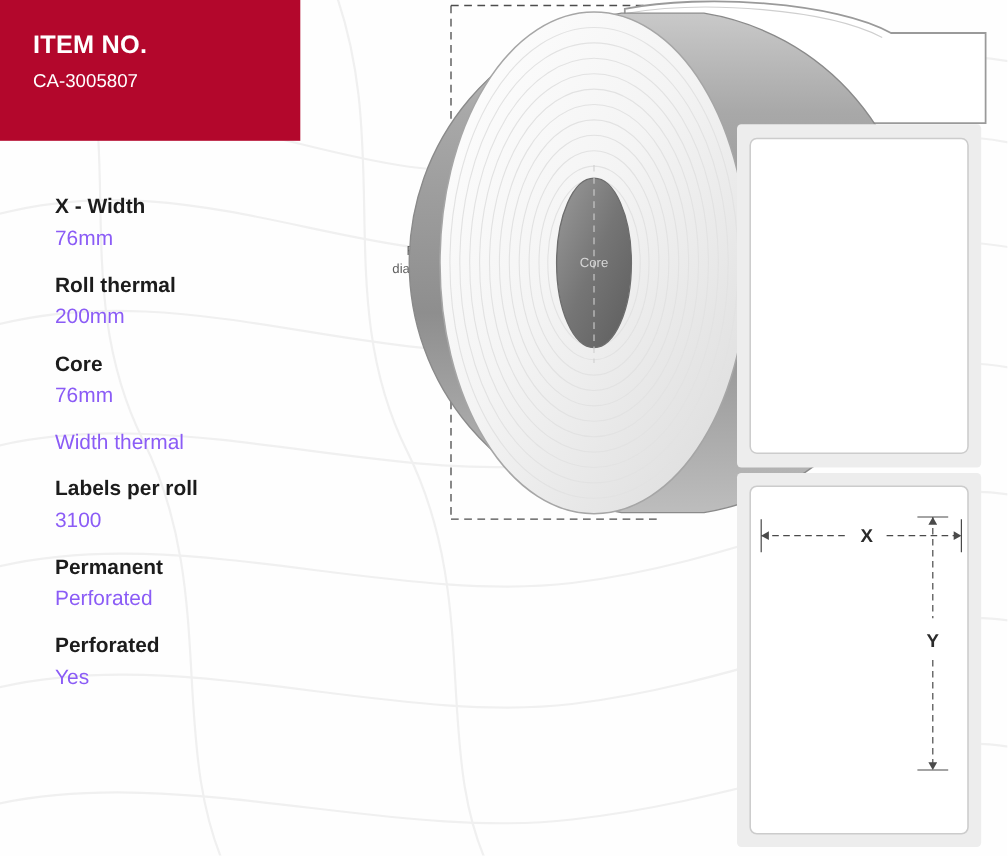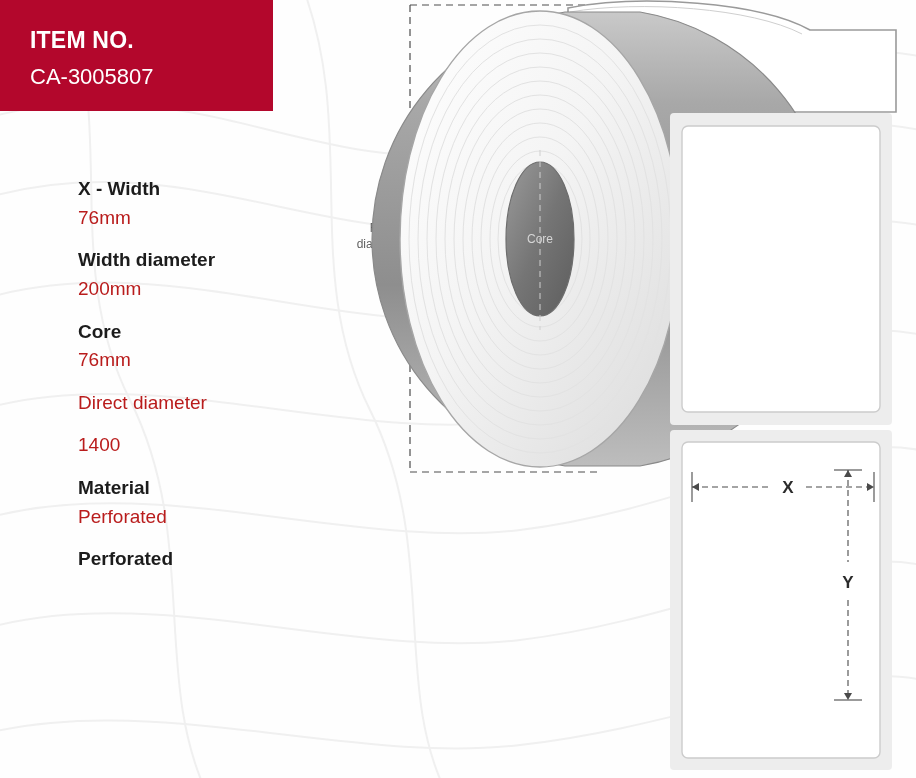--- a/index.html
+++ b/index.html
@@ -29,61 +29,60 @@
     inset: 0;
     pointer-events: none;
   }
 
   
   .item-badge {
     position: absolute;
     left: 0;
     top: 0;
     width: 273px;
-    height: 111px;
+    height: 128px;
     background: #b3072c;
     color: #ffffff;
     box-sizing: border-box;
     padding: 26px 0 0 30px;
   }
   .item-badge .item-title {
     font-size: 23px;
     font-weight: bold;
     letter-spacing: 0.2px;
     line-height: 1.25;
   }
   .item-badge .item-code {
-    font-size: 22px;
+    font-size: 17px;
     font-weight: normal;
     margin-top: 8px;
     line-height: 1.25;
   }
 
   
   .spec-list {
     position: absolute;
     left: 0;
     top: 176px;
     width: 330px;
   }
   .spec-row {
     margin-bottom: 17px;
-    margin-left: 28px;
   }
   .spec-label {
     font-size: 19px;
     font-weight: bold;
     color: #1c1c1c;
     line-height: 1.35;
     padding-left: 50px;
   }
   .spec-value {
     font-size: 19px;
     font-weight: normal;
-    color: #b91c1c;
+    color: #8b5cf6;
     line-height: 1.35;
     margin-top: 3px;
     padding-left: 50px;
   }
 
   
   .graphic {
     position: absolute;
     left: 340px;
     top: 0;
@@ -116,39 +115,41 @@
   </div>
 
   <div class="spec-list">
     <div class="spec-row">
       <div class="spec-label">X - Width</div>
       <div class="spec-value">76mm</div>
     </div>
     <div class="spec-row">
     </div>
     <div class="spec-row">
-      <div class="spec-label">Width diameter</div>
+      <div class="spec-label">Roll thermal</div>
       <div class="spec-value">200mm</div>
     </div>
     <div class="spec-row">
       <div class="spec-label">Core</div>
       <div class="spec-value">76mm</div>
     </div>
     <div class="spec-row">
-      <div class="spec-value">Direct diameter</div>
-    </div>
-    <div class="spec-row">
-      <div class="spec-value">1400</div>
-    </div>
-    <div class="spec-row">
-      <div class="spec-label">Material</div>
+      <div class="spec-value">Width thermal</div>
+    </div>
+    <div class="spec-row">
+      <div class="spec-label">Labels per roll</div>
+      <div class="spec-value">3100</div>
+    </div>
+    <div class="spec-row">
+      <div class="spec-label">Permanent</div>
       <div class="spec-value">Perforated</div>
     </div>
     <div class="spec-row">
       <div class="spec-label">Perforated</div>
+      <div class="spec-value">Yes</div>
     </div>
   </div>
 
   <div class="graphic">
     <svg width="576" height="778" viewBox="0 0 576 778" xmlns="http://www.w3.org/2000/svg">
       <defs>
         <linearGradient id="rollFace" x1="0" y1="0" x2="1" y2="1">
           <stop offset="0%" stop-color="#ffffff"></stop>
           <stop offset="45%" stop-color="#f4f4f4"></stop>
           <stop offset="100%" stop-color="#dadada"></stop>

